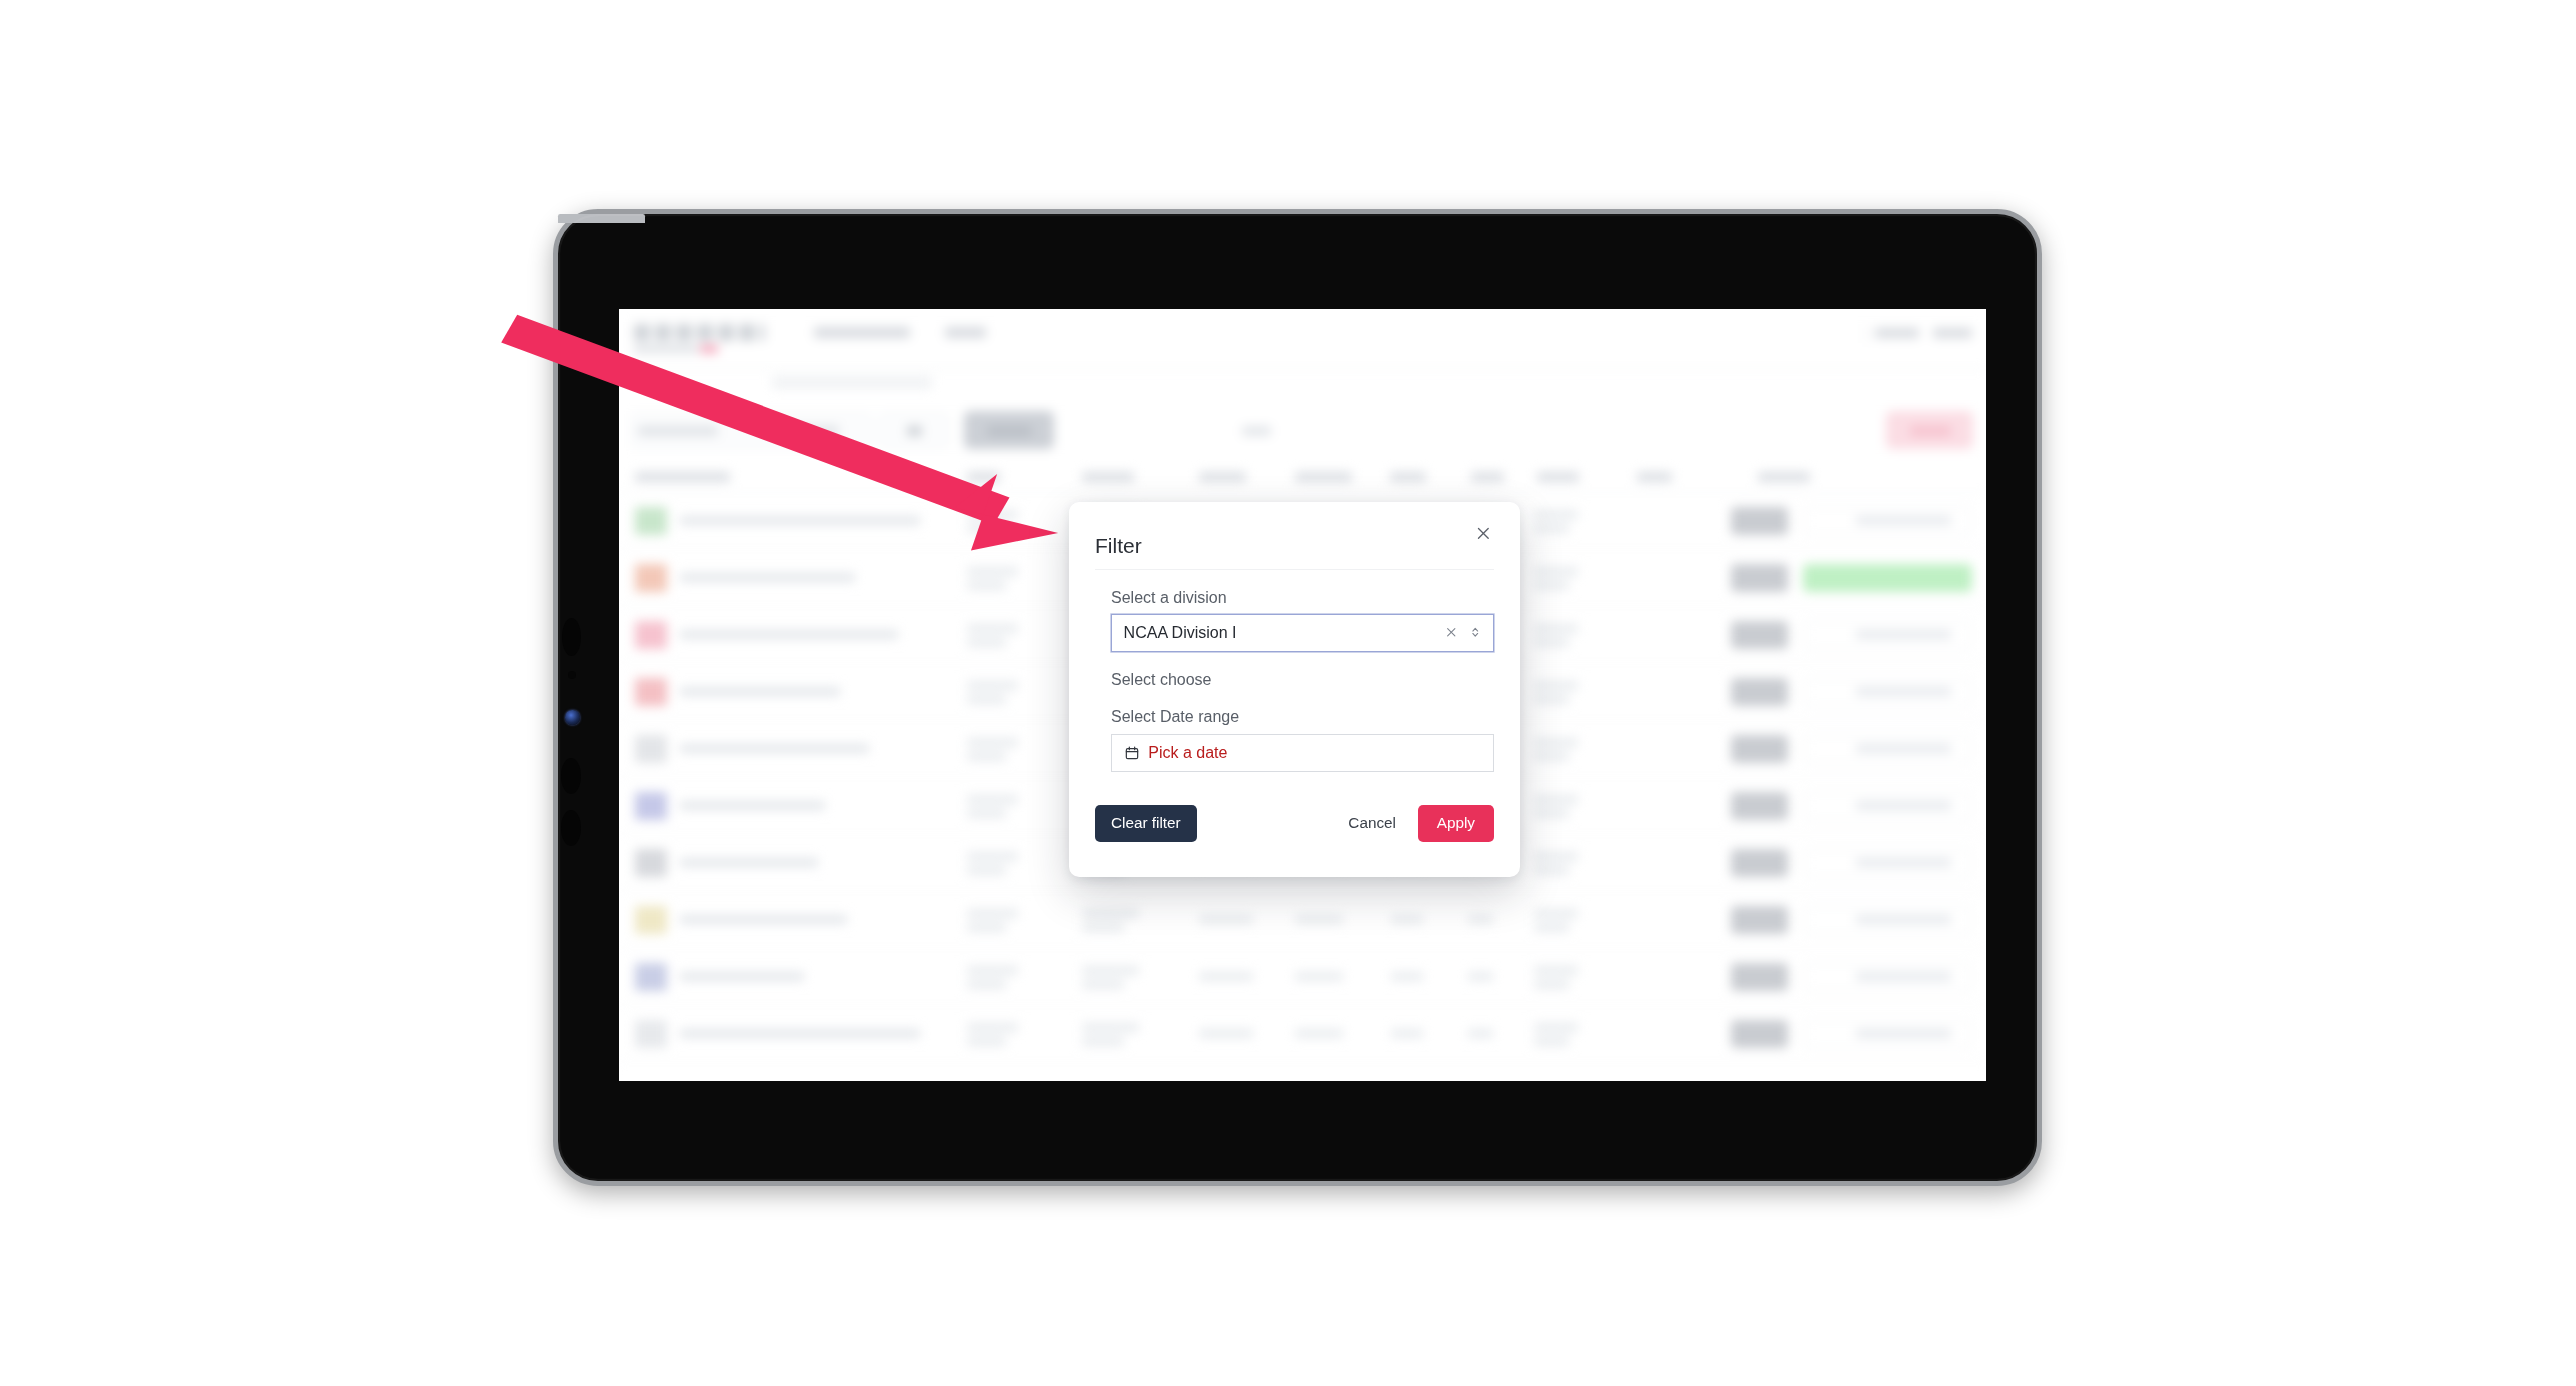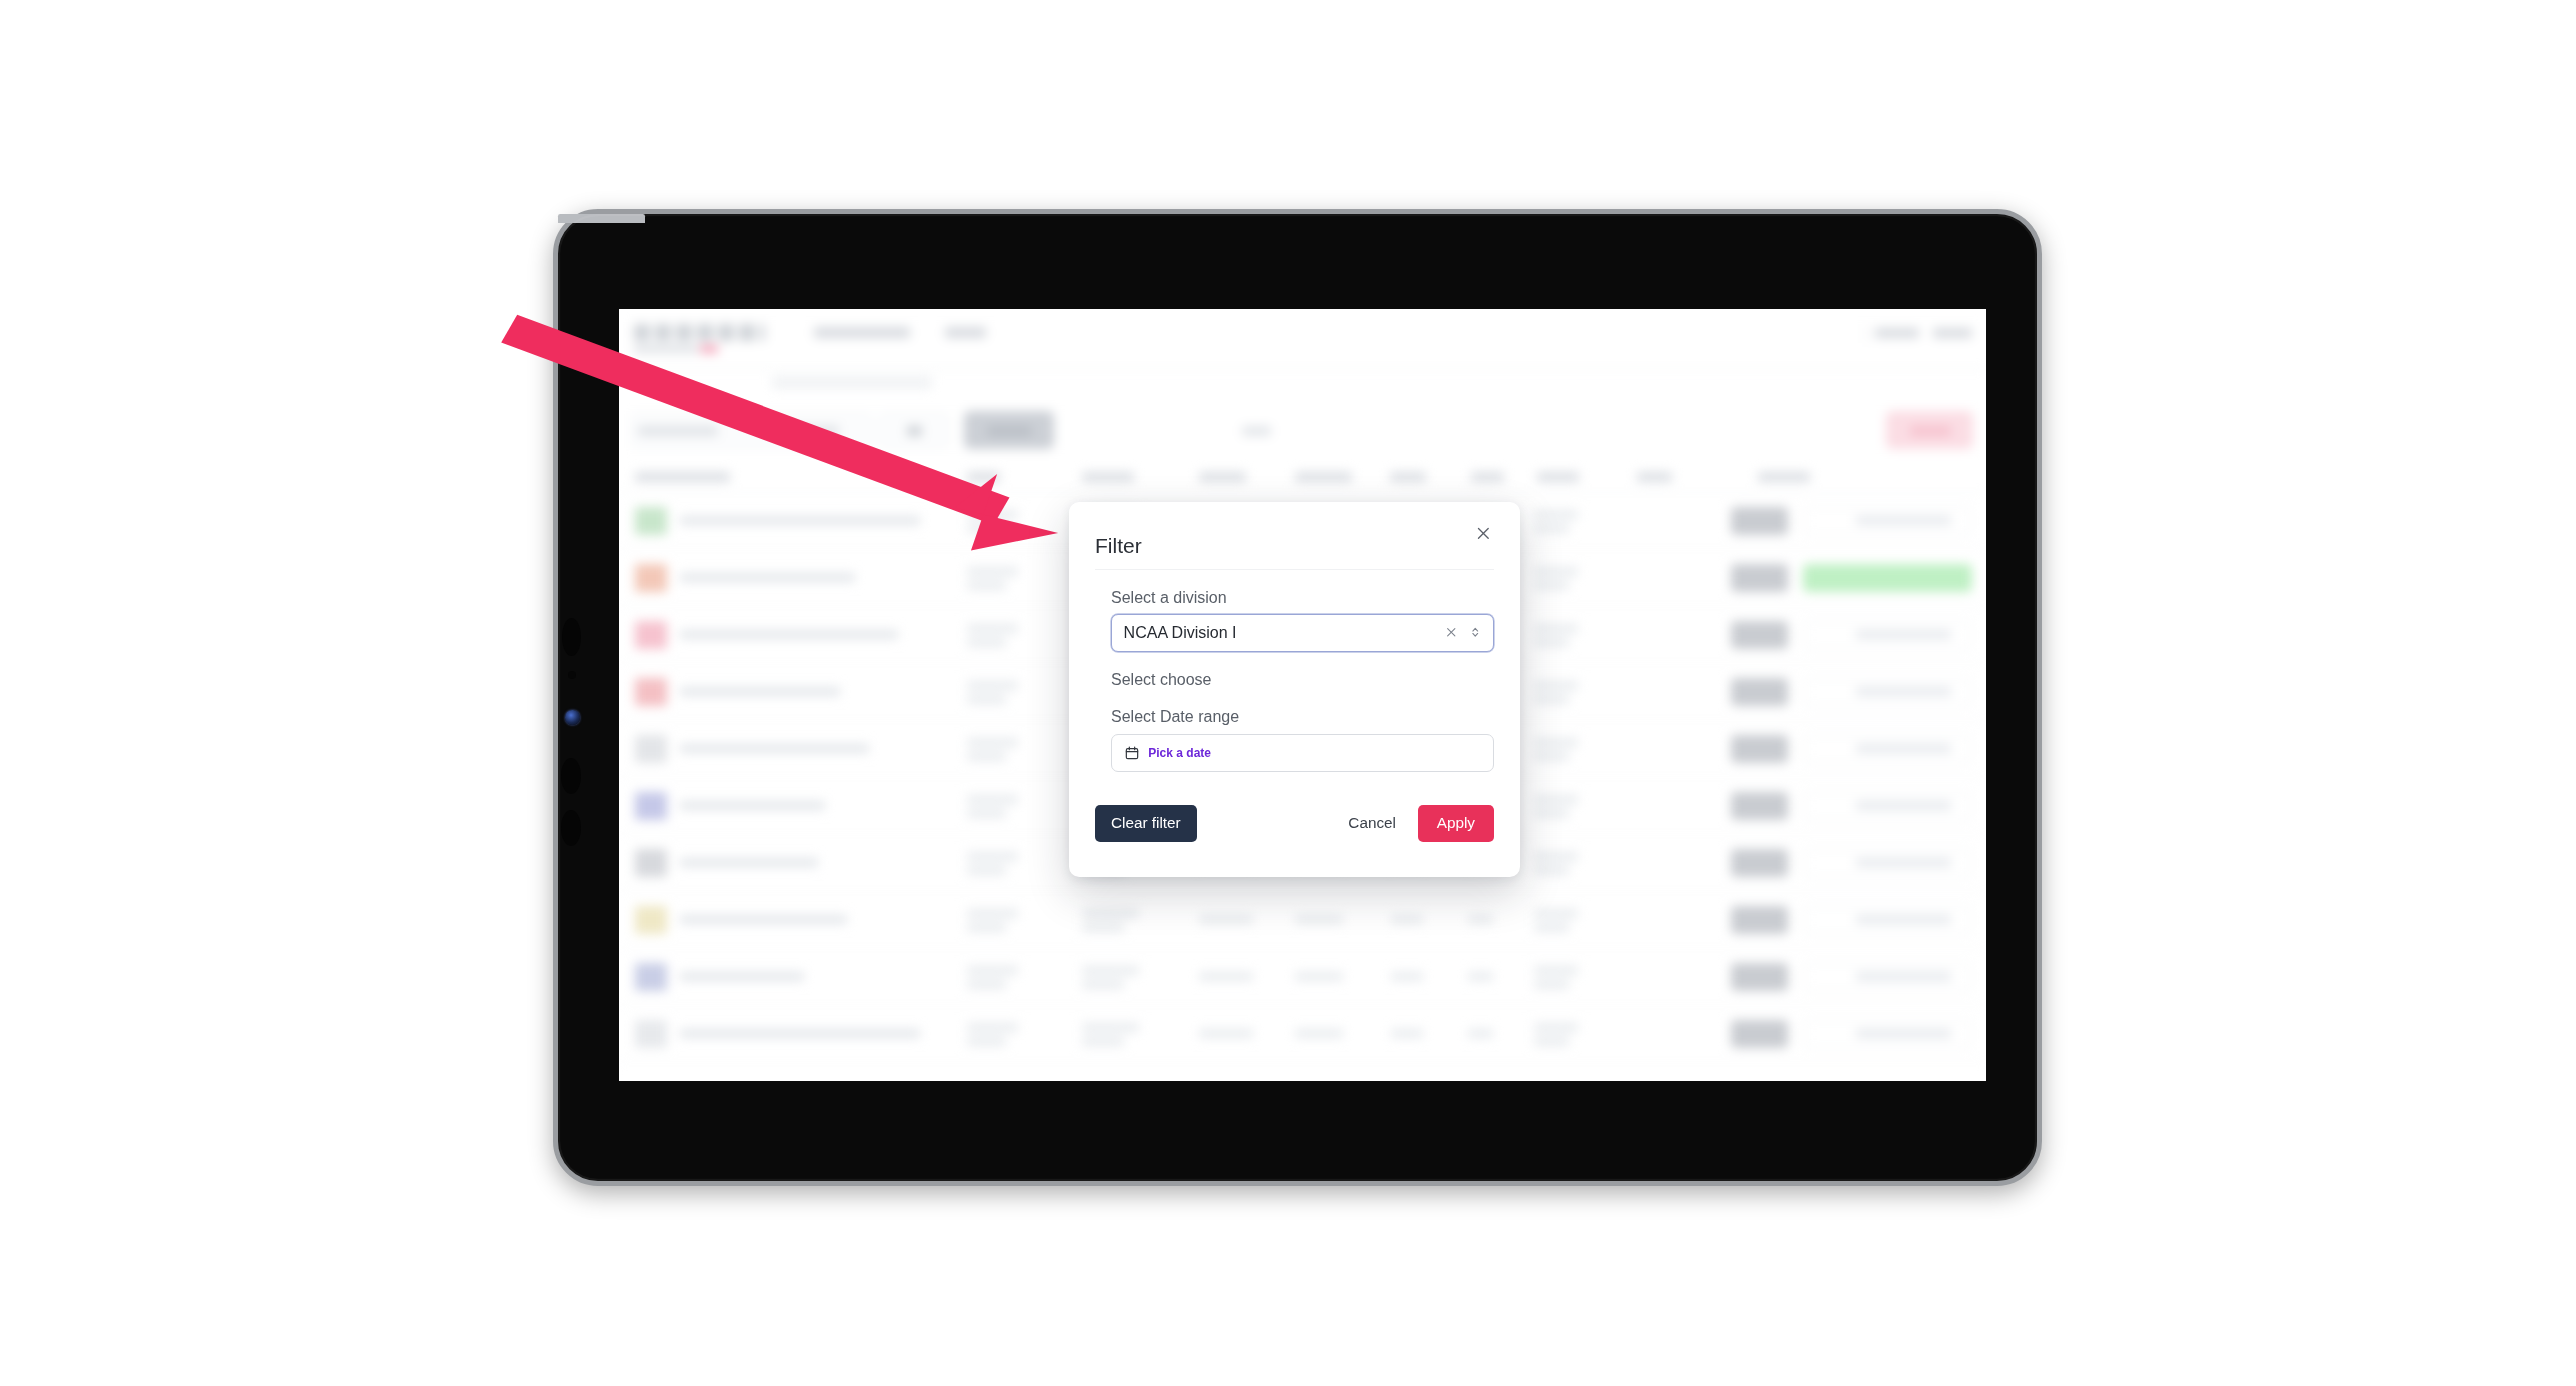--- a/index.html
+++ b/index.html
@@ -111,26 +111,26 @@
   .modal-head { position:relative; height:68px; border-bottom:0.7px solid #f0f1f3; }
   .modal-title { position:absolute; left:0; top:32px; font-size:21px; color:#2b2f36; font-weight:400; }
   .modal-close { position:absolute; right:-2.9px; top:17.5px; width:28px; height:28px;
                  display:flex; align-items:center; justify-content:center; cursor:pointer;
                  color:#5c616a; }
   .modal-close svg { width:16.7px; height:16.7px; }
 
   .field { margin-top:19px;margin-left:16px; }
   .field-label { font-size:16px; color:#585e67; margin-bottom:7.3px; }
   .control {
-    position:relative; height:38px; border:0.7px solid #d9dce1; border-radius:7px;
+    position:relative; height:38px; border:0.7px solid #d9dce1; border-radius:0;
     background:#fff; display:flex; align-items:center; padding:0 11.6px;
   }
   .control.focused { border-color:#9aa6d6; box-shadow:0 0 0 0.7px #b9c2e3; }
   .control .value { font-size:16px; color:#262a31; }
-  .control .ph    { font-size:12px; color:#6d28d9;font-weight:bold; }
+  .control .ph    { font-size:16px; color:#b91c1c; }
   .ctrl-icons { position:absolute; right:10.2px; top:0; height:100%;
                 display:flex; align-items:center; gap:10.2px; color:#7c828c; }
   .ctrl-icons svg { width:14.5px; height:14.5px; }
   .cal-ico { margin-right:8.7px; color:#32363d; display:flex; align-items:center; }
   .cal-ico svg { width:16px; height:16px; }
 
   .modal-foot { margin-top:33px; display:flex; align-items:flex-end; }
   .btn { border:none; border-radius:5.1px; font-family:inherit; cursor:pointer; }
   .btn-clear { background:#253248; color:#fff; font-size:15.3px; padding:9.5px 16px; }
   .btn-cancel { background:transparent; color:#3b414a; font-size:15.3px; padding:9.5px 11.6px; margin-left:auto; }

